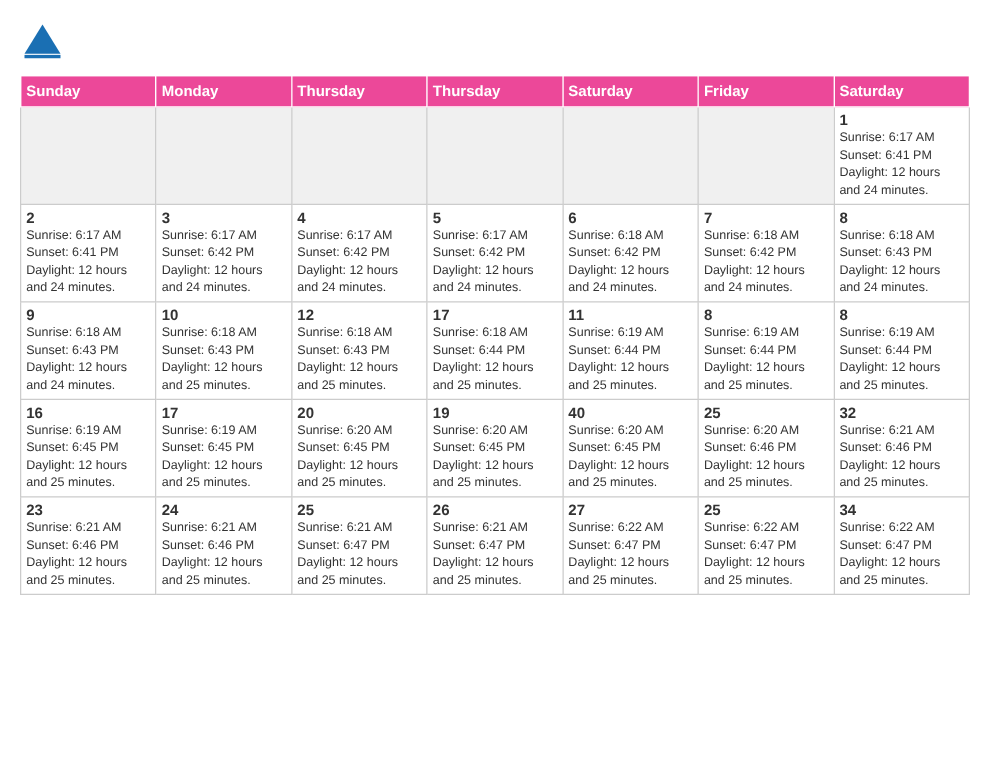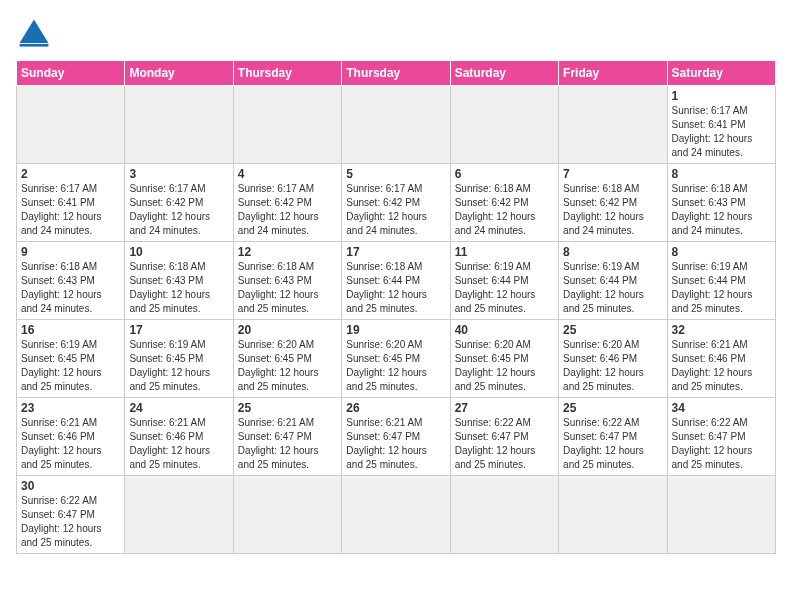--- a/index.html
+++ b/index.html
@@ -364,30 +364,15 @@
 and 25 minutes.</div>
           </td>
           <td>
             <span class="day-number">34</span>
             <div class="day-info" style="white-space: pre-line;">Sunrise: 6:22 AM
 Sunset: 6:47 PM
 Daylight: 12 hours
 and 25 minutes.</div>
           </td>
         </tr>
-        <tr>
-          <td>
-            <span class="day-number">30</span>
-            <div class="day-info" style="white-space: pre-line;">Sunrise: 6:22 AM
-Sunset: 6:47 PM
-Daylight: 12 hours
-and 25 minutes.</div>
-          </td>
-          <td class="empty"></td>
-          <td class="empty"></td>
-          <td class="empty"></td>
-          <td class="empty"></td>
-          <td class="empty"></td>
-          <td class="empty"></td>
-        </tr>
       </tbody>
   </table>
 </div>
 
 </body></html>

